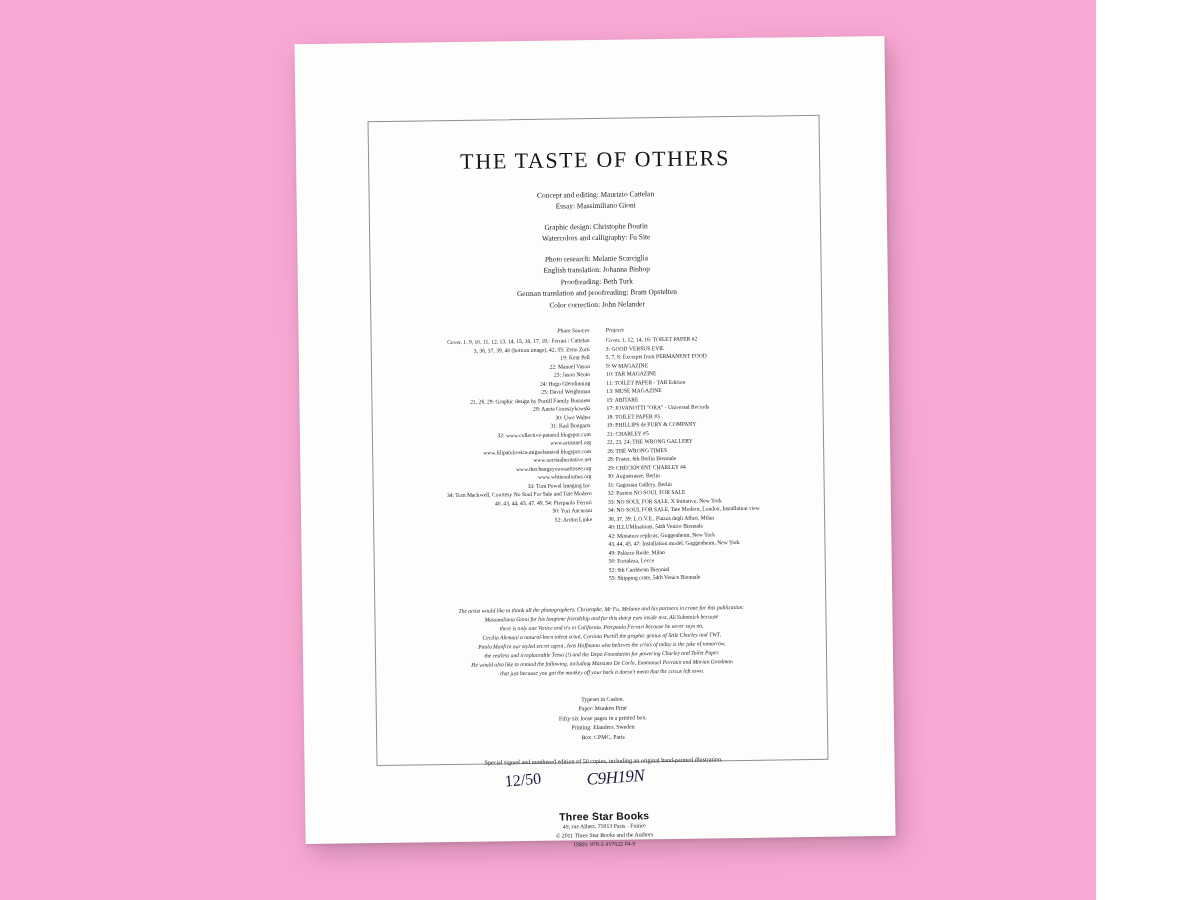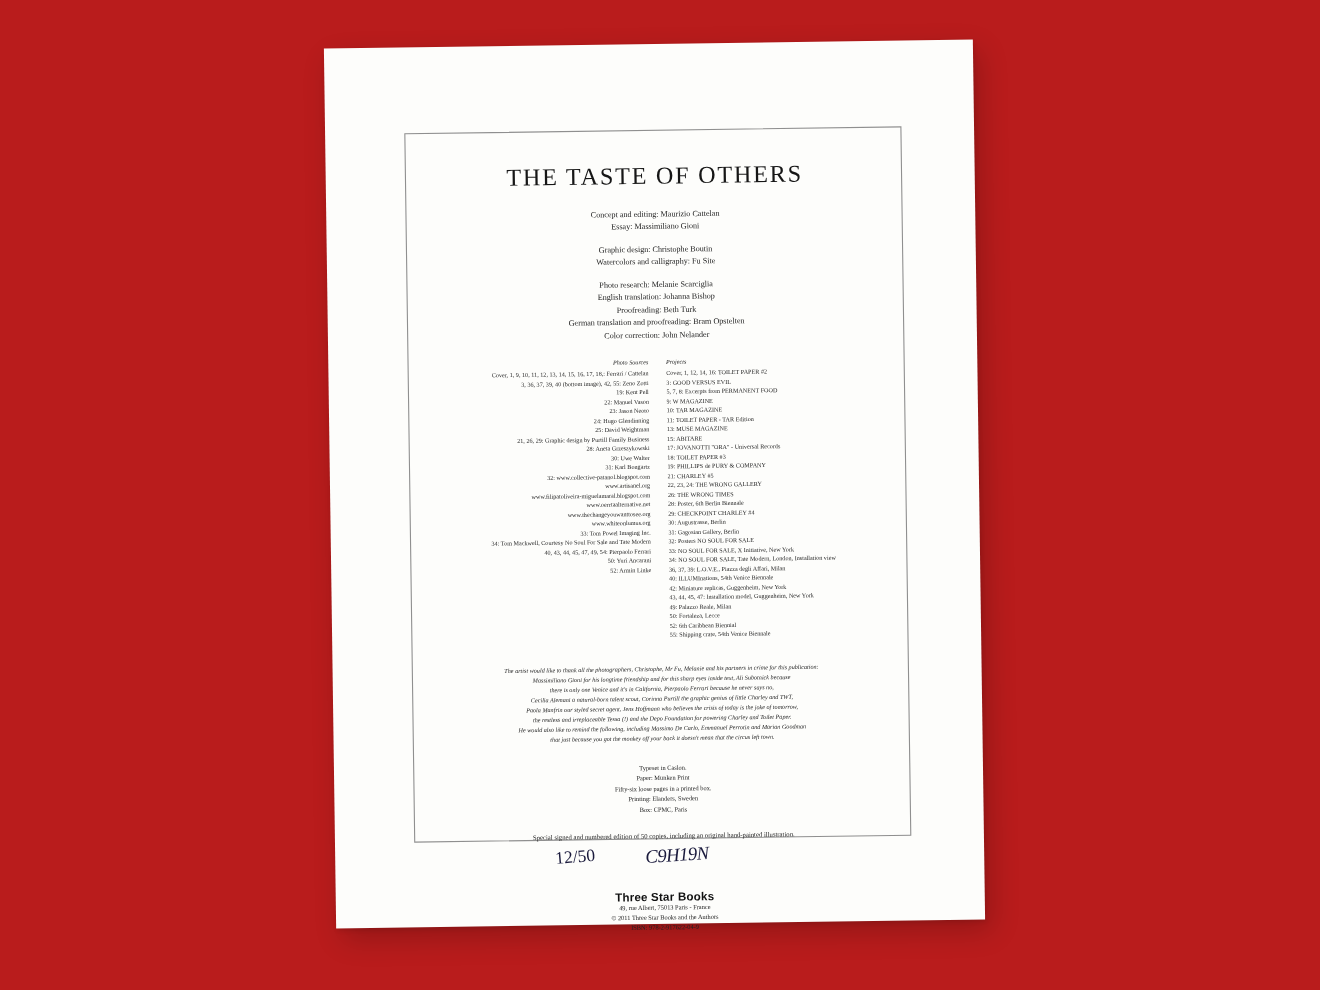--- a/index.html
+++ b/index.html
@@ -6,23 +6,23 @@
     margin: 0;
     padding: 0;
     width: 1200px;
     height: 900px;
     background: #ffffff;
     font-family: "Liberation Serif", serif;
   }
 
   #page {
     position: relative;
-    width: 1200px;
+    width: 1096px;
     height: 900px;
-    background: #b91c1c;
+    background: #f9a8d4;
     overflow: hidden;
   }
 
   
   .sheet {
     position: absolute;
     left: 300px;
     top: 40px;
     width: 590px;
     height: 800px;

